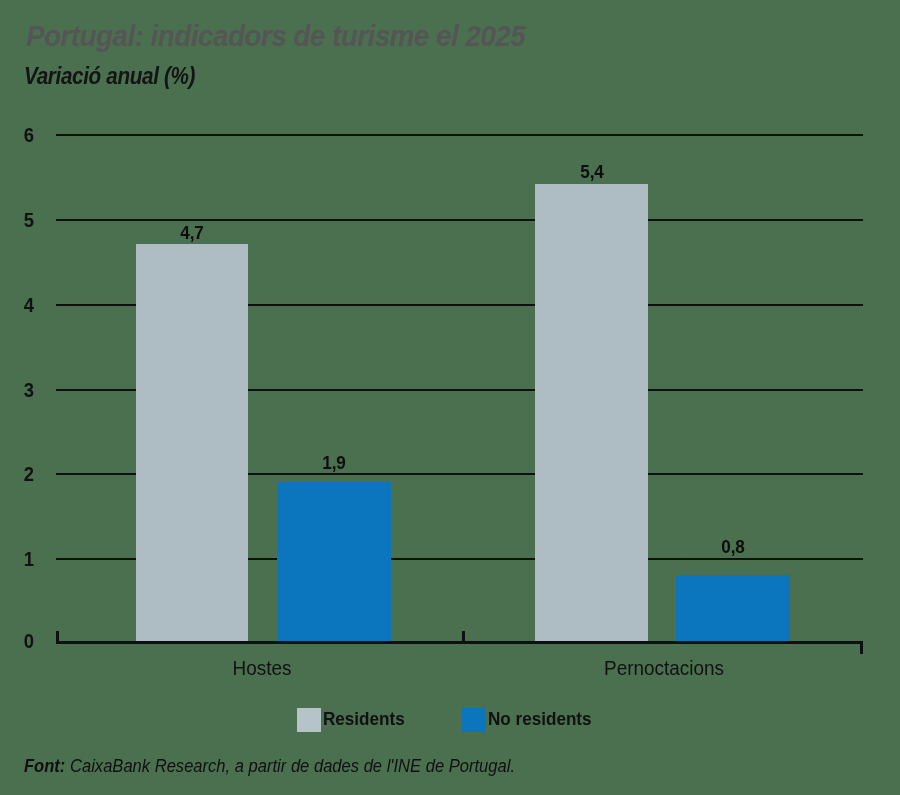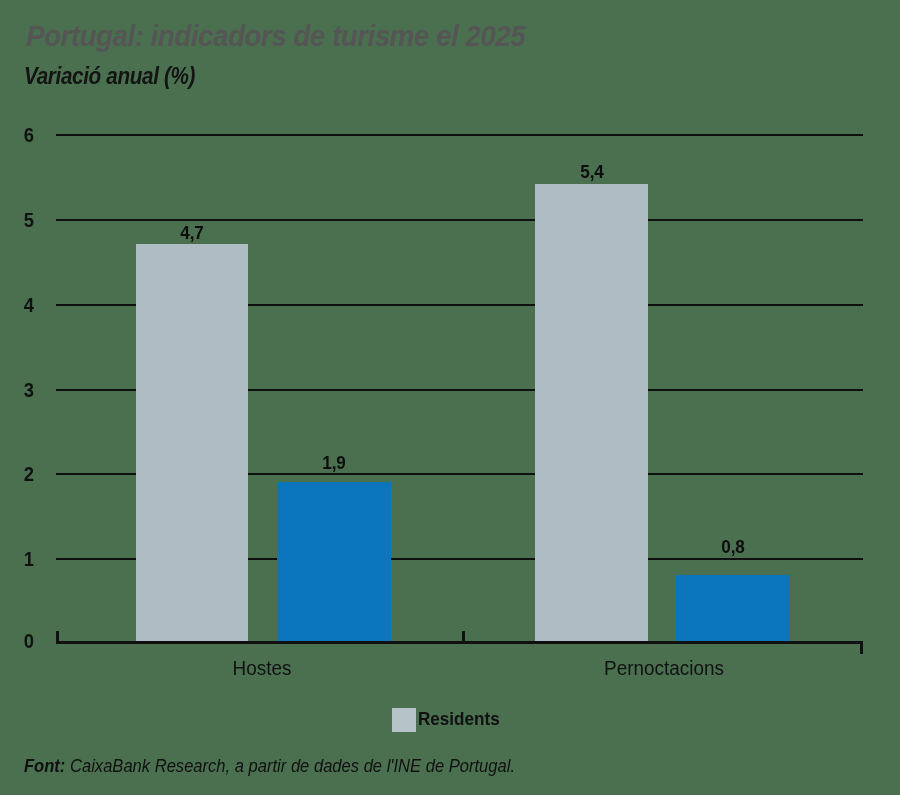--- a/index.html
+++ b/index.html
@@ -202,18 +202,22 @@
 
   <div class="cat-label" style="left:182px; top:656px; width:160px">Hostes</div>
   <div class="cat-label" style="left:584px; top:656px; width:160px">Pernoctacions</div>
 </div>
 
 <div id="legend">
   <div class="legend-item">
     <span class="legend-swatch residents"></span>
     <span class="legend-label">Residents</span>
   </div>
+  <div class="legend-item">
+    <span class="legend-swatch noresidents"></span>
+    <span class="legend-label">No residents</span>
+  </div>
 </div>
 
 <div id="footer">
   <span class="src-label">Font:</span>
   <span class="src-text">CaixaBank Research, a partir de dades de l'INE de Portugal.</span>
 </div>
 
 </body></html>

